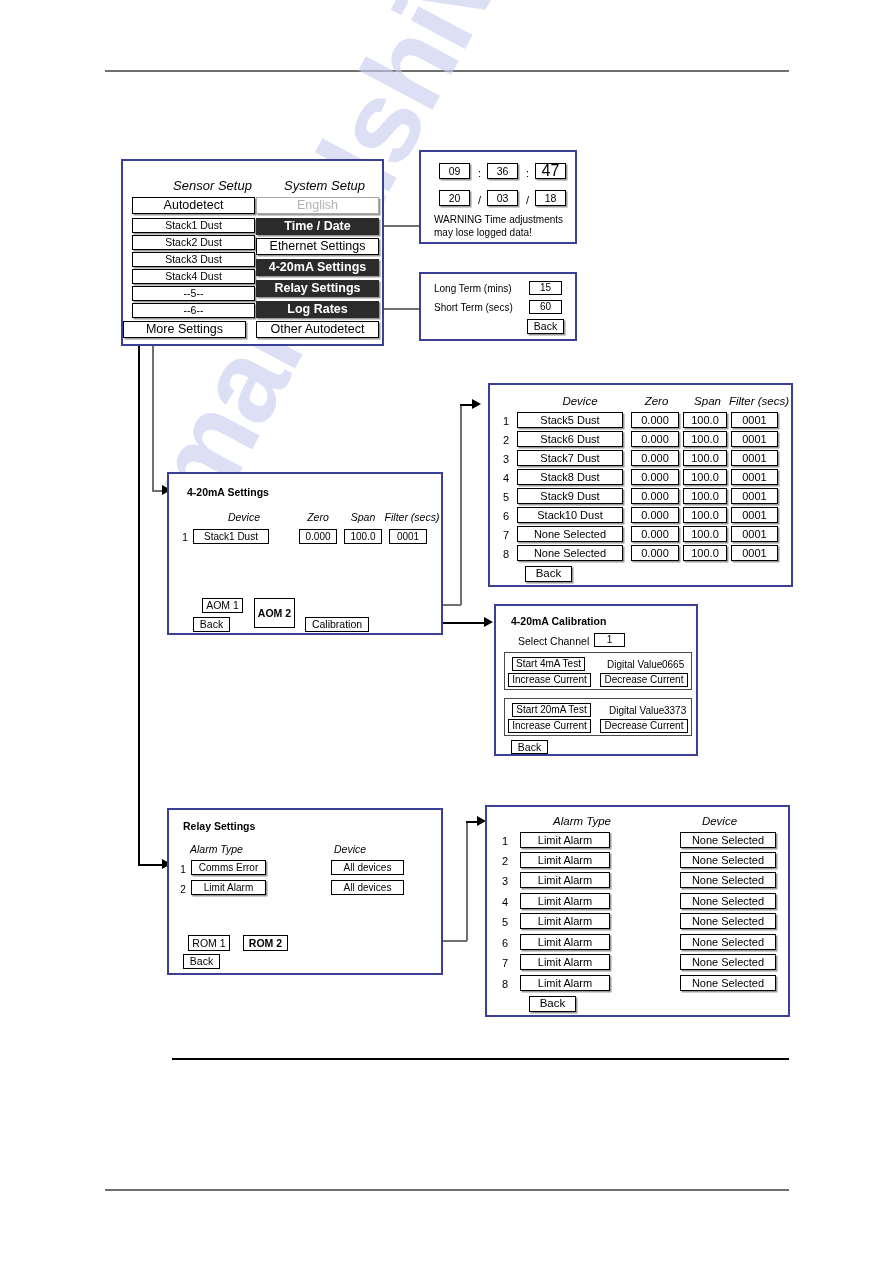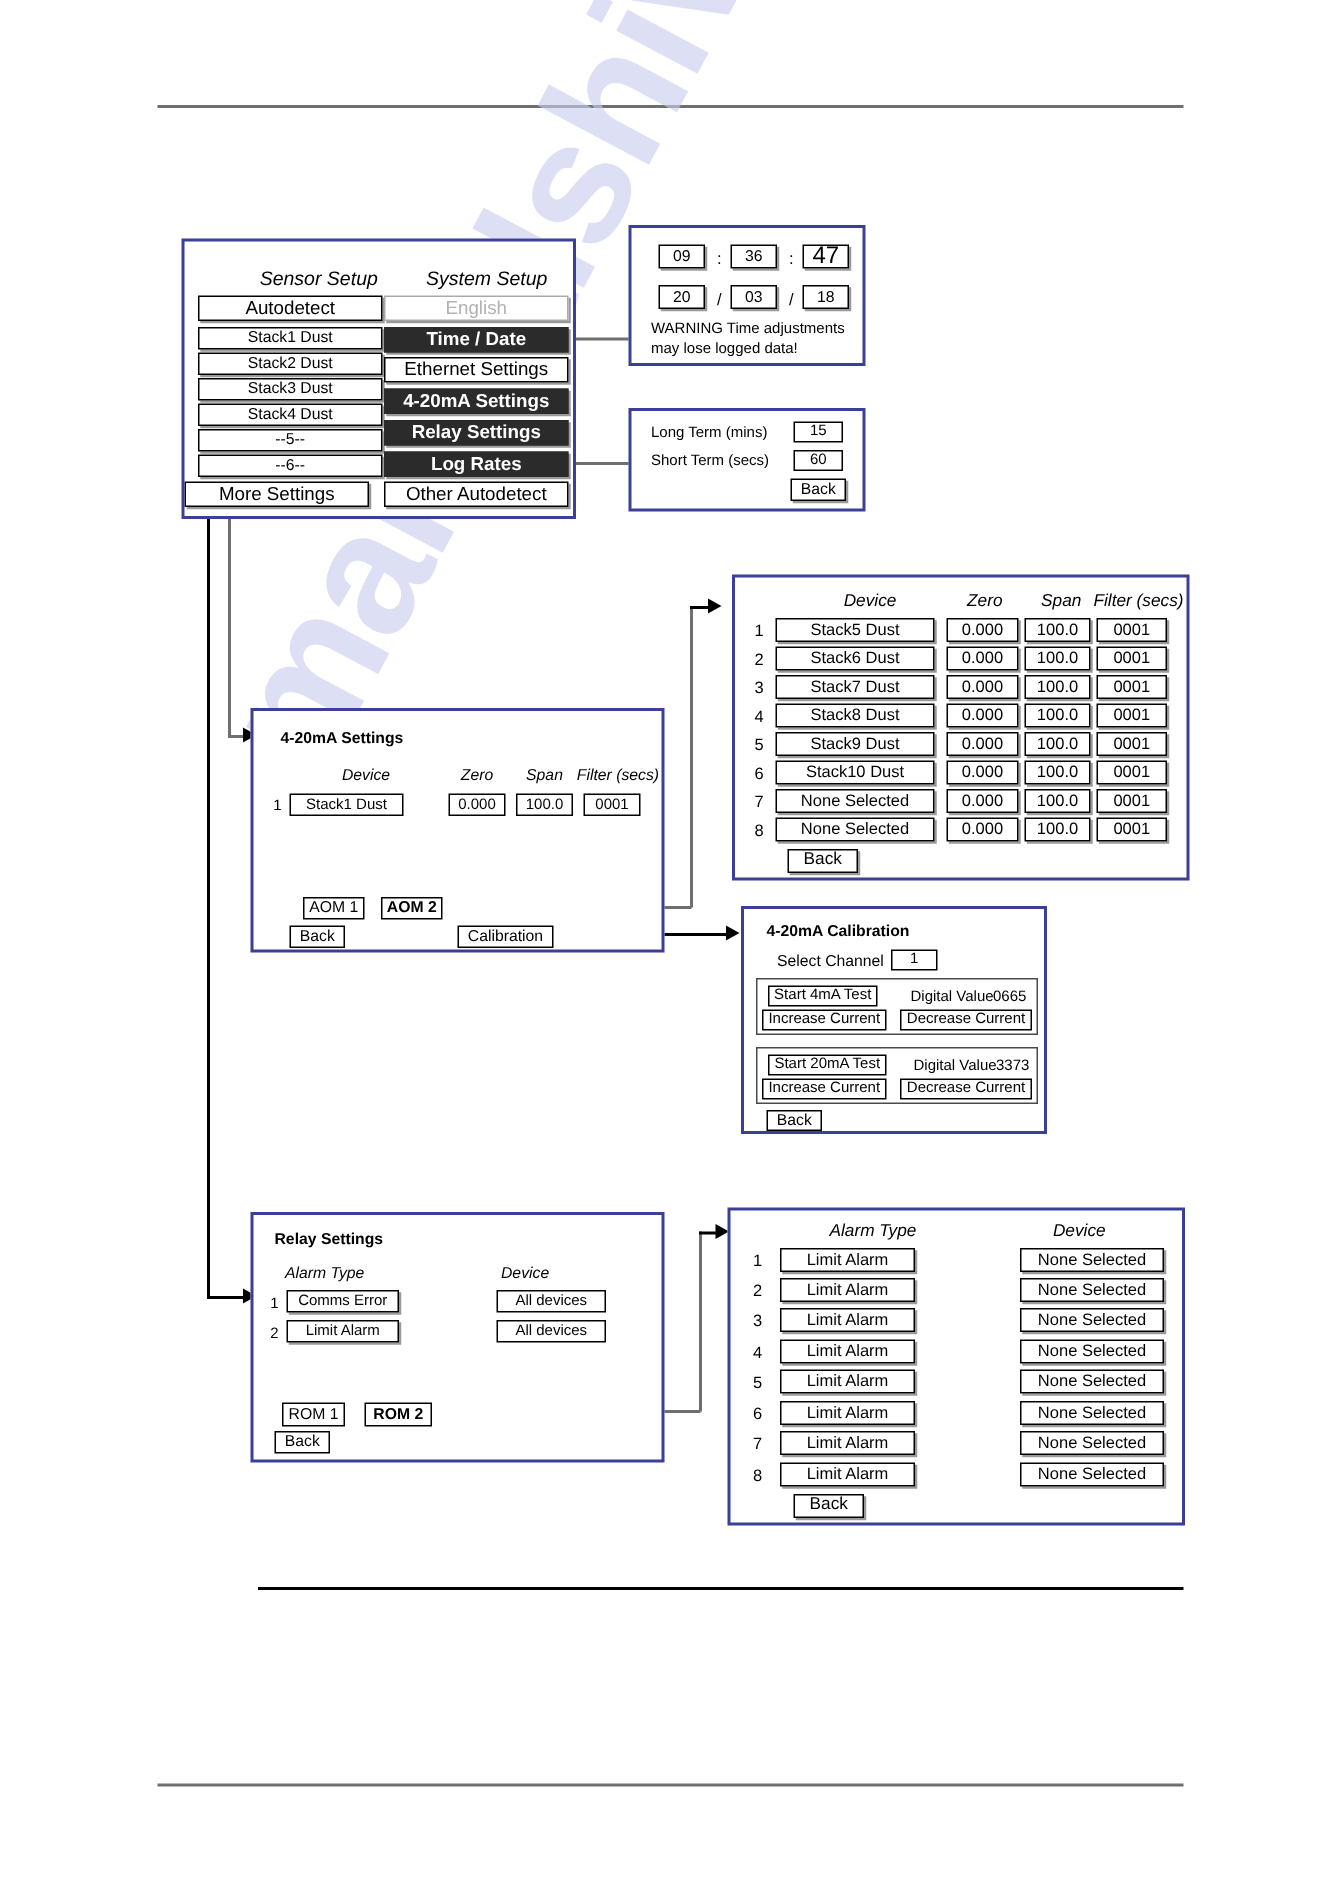--- a/index.html
+++ b/index.html
@@ -257,21 +257,21 @@
     <div class="hdr" style="left:172px; top:37px; width:44px; text-align:center; font-size:10.5px;">Span</div>
     <div class="hdr" style="left:212px; top:37px; width:62px; text-align:center; font-size:10.5px;">Filter (secs)</div>
 
     <div class="rownum" style="left:10px; top:58px; font-size:10px;">1</div>
     <div class="btn plain" style="left:24px; top:55px; width:76px; height:15px; font-size:10px;">Stack1 Dust</div>
     <div class="btn plain" style="left:130px; top:55px; width:38px; height:15px; font-size:10px;">0.000</div>
     <div class="btn plain" style="left:175px; top:55px; width:38px; height:15px; font-size:10px;">100.0</div>
     <div class="btn plain" style="left:220px; top:55px; width:38px; height:15px; font-size:10px;">0001</div>
 
     <div class="btn plain" style="left:33px; top:124px; width:41px; height:15px; font-size:10.5px;">AOM 1</div>
-    <div class="btn plain" style="left:85px; top:124px; width:41px; height:15px; font-size:10.5px; font-weight:bold;">AOM 2</div>
+    <div class="btn plain" style="left:85px; top:124px; width:41px; height:30px; font-size:10.5px; font-weight:bold;">AOM 2</div>
     <div class="btn plain" style="left:24px; top:143px; width:37px; height:15px; font-size:10.5px;">Back</div>
     <div class="btn plain" style="left:136px; top:143px; width:64px; height:15px; font-size:10.5px;">Calibration</div>
   </div>
 
   <div class="panel" style="left:494px; top:604px; width:204px; height:152px;">
     <div class="panel-title" style="left:15px; top:9px;">4-20mA Calibration</div>
 
     <div class="lbl" style="left:22px; top:29px; font-size:10.5px;">Select Channel</div>
     <div class="btn plain" style="left:98px; top:27px; width:31px; height:14px; font-size:10px;">1</div>
 

